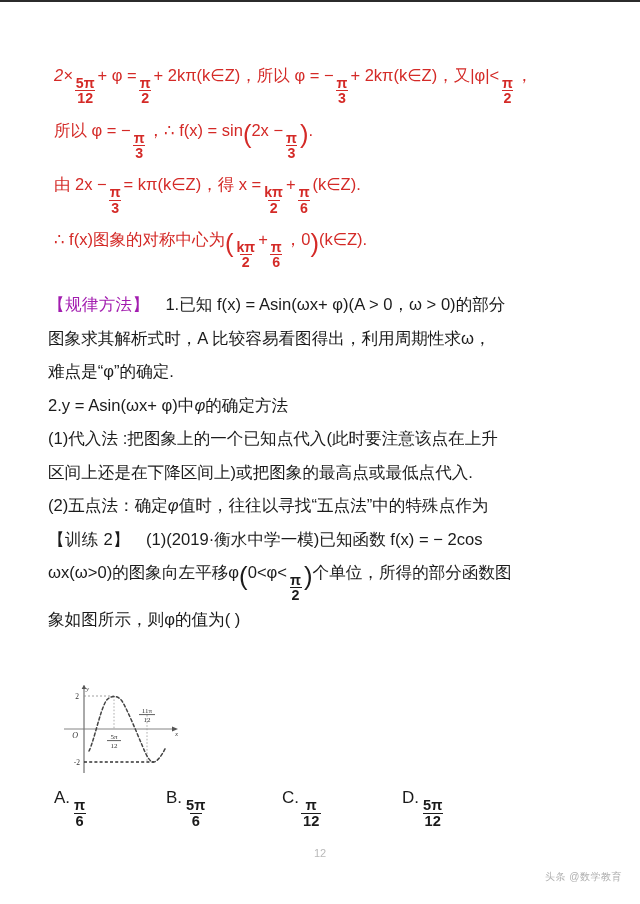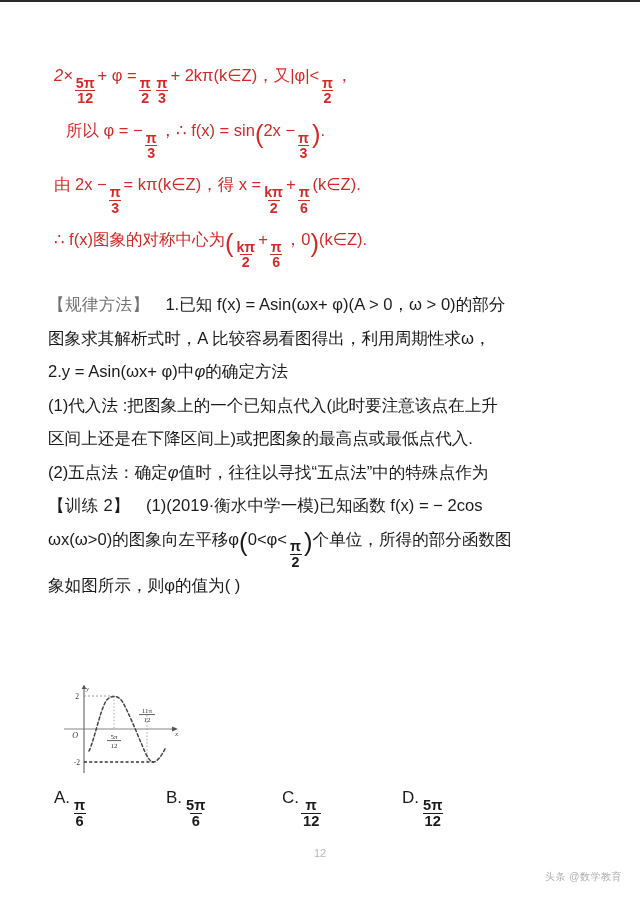--- a/index.html
+++ b/index.html
@@ -53,34 +53,34 @@
     top: 62px;
     width: 560px;
     color: #d42a27;
     font-size: 16.5px;
   }
   .red-line {
     margin-bottom: 13px;
     white-space: nowrap;
     line-height: 1.35;
   }
-  .red-line.l2 { margin-left: 12px; }
+  .red-line.l2 { margin-left: 0px; }
 
   
   .body-block {
     position: absolute;
     left: 48px;
     top: 286px;
     width: 566px;
     color: #1b1b1b;
     font-size: 16.6px;
     line-height: 33.5px;
   }
   .para { margin: 0 0 0 0; }
-  .tag-blue { color: #737373; font-weight: normal; letter-spacing: 0.3px; }
+  .tag-blue { color: #a21caf; font-weight: normal; letter-spacing: 0.3px; }
   .tag-black { color: #1b1b1b; letter-spacing: 0.3px; }
   .indent-gap { display: inline-block; width: 16px; }
 
   
   .graph-wrap {
     position: absolute;
     left: 62px;
     top: 683px;
     width: 185px;
     height: 92px;
@@ -134,21 +134,21 @@
 
   <div class="red-block">
 
     <div class="red-line">
       <span class="mathvar">2×</span><span class="frac">
           <span class="num bold">5π</span>
           <span class="den bold">12</span>
         </span><span>+ φ =</span><span class="frac">
           <span class="num bold">π</span>
           <span class="den bold">2</span>
-        </span><span class="frac">
+        </span><span>+ 2kπ(k∈Z)，所以 φ = −</span><span class="frac">
           <span class="num bold">π</span>
           <span class="den bold">3</span>
         </span><span>+ 2kπ(k∈Z)，又|φ|&lt;</span><span class="frac">
           <span class="num bold">π</span>
           <span class="den bold">2</span>
         </span><span>，</span>
     </div>
 
     <div class="red-line l2">
       <span>所以 φ = −</span><span class="frac">
@@ -184,20 +184,21 @@
     </div>
 
   </div>
 
   <div class="body-block">
 
     <div class="para">
       <span class="tag-blue">【规律方法】</span><span class="indent-gap"></span><span>1.已知 f(x) = Asin(ωx+ φ)(A &gt; 0，ω &gt; 0)的部分</span>
     </div>
     <div class="para">图象求其解析式时，A 比较容易看图得出，利用周期性求ω，</div>
+    <div class="para">难点是“φ”的确定.</div>
 
     <div class="para">
       <span>2.y = Asin(ωx+ φ)中</span><span class="mathvar">φ</span><span>的确定方法</span>
     </div>
 
     <div class="para">(1)代入法 :把图象上的一个已知点代入(此时要注意该点在上升</div>
     <div class="para">区间上还是在下降区间上)或把图象的最高点或最低点代入.</div>
 
     <div class="para">
       <span>(2)五点法：确定</span><span class="mathvar">φ</span><span>值时，往往以寻找“五点法”中的特殊点作为</span>

